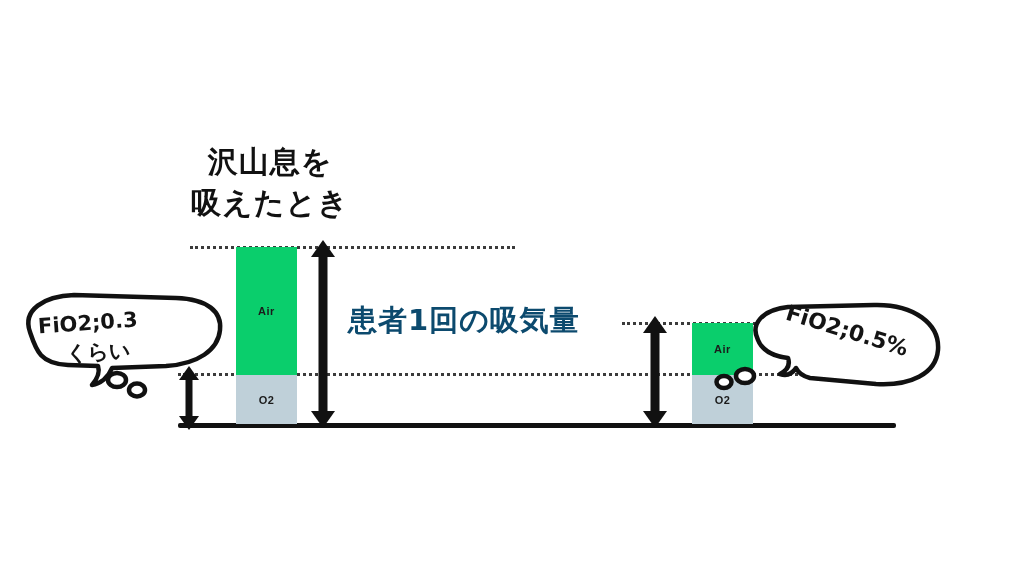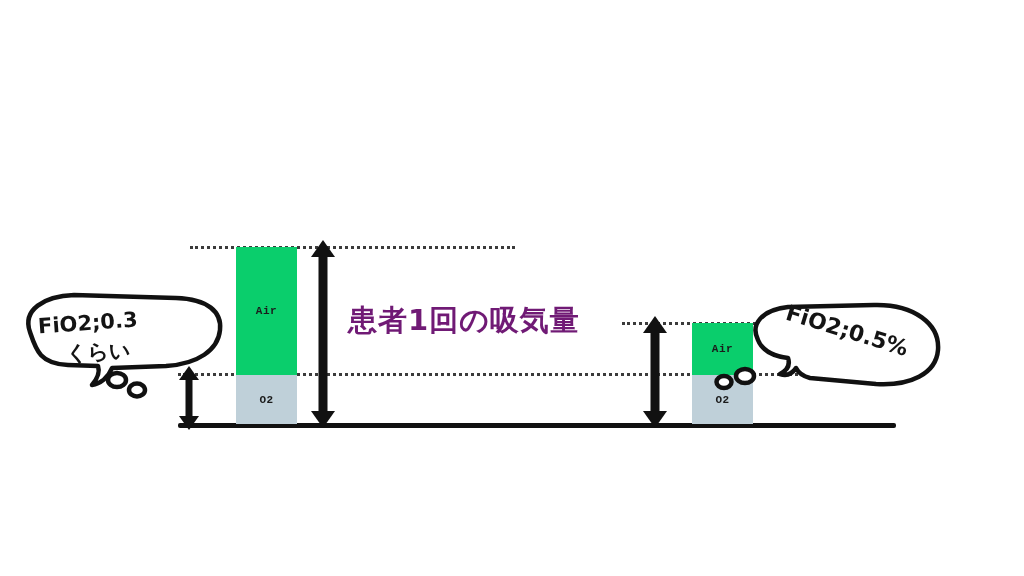--- a/index.html
+++ b/index.html
@@ -35,39 +35,39 @@
 
   
   #center-caption {
     position: absolute;
     left: 348px;
     top: 306px;
     font-family: "DejaVu Sans", sans-serif;
     font-weight: 700;
     font-size: 29px;
     line-height: 1;
-    color: #701a75;
+    color: #0c4a6e;
     letter-spacing: 1px;
     white-space: pre;
   }
 
   
   .bar {
     position: absolute;
   }
   .bar-seg {
     position: absolute;
     left: 0;
     width: 100%;
     display: flex;
     align-items: center;
     justify-content: center;
   }
   .bar-seg span {
-    font-family: Liberation Mono, monospace;
+    font-family: Liberation Sans, sans-serif;
     font-size: 11px;
     font-weight: 700;
     color: #1b1b1b;
     letter-spacing: .5px;
   }
 
   
   #bar-left { left: 236px; top: 247px; width: 61px; height: 177px; }
   #bar-left .seg-air { top: 0;    height: 128px; }
   #bar-left .seg-o2  { top: 128px; height: 49px; }
@@ -130,20 +130,22 @@
     left: 784px; top: 318px;
     font-size: 22px;
     transform: rotate(17deg);
   }
 </style>
 </head>
 <body>
 
 <div id="slide">
 
+  <div class="title" id="title-left">沢山息を
+吸えたとき</div>
 
 
   <div class="dotline" id="dot-top-left"></div>
 
   <div class="dotline" id="dot-top-right"></div>
 
   <div class="dotline" id="dot-mid"></div>
 
   <div id="baseline"></div>
 

